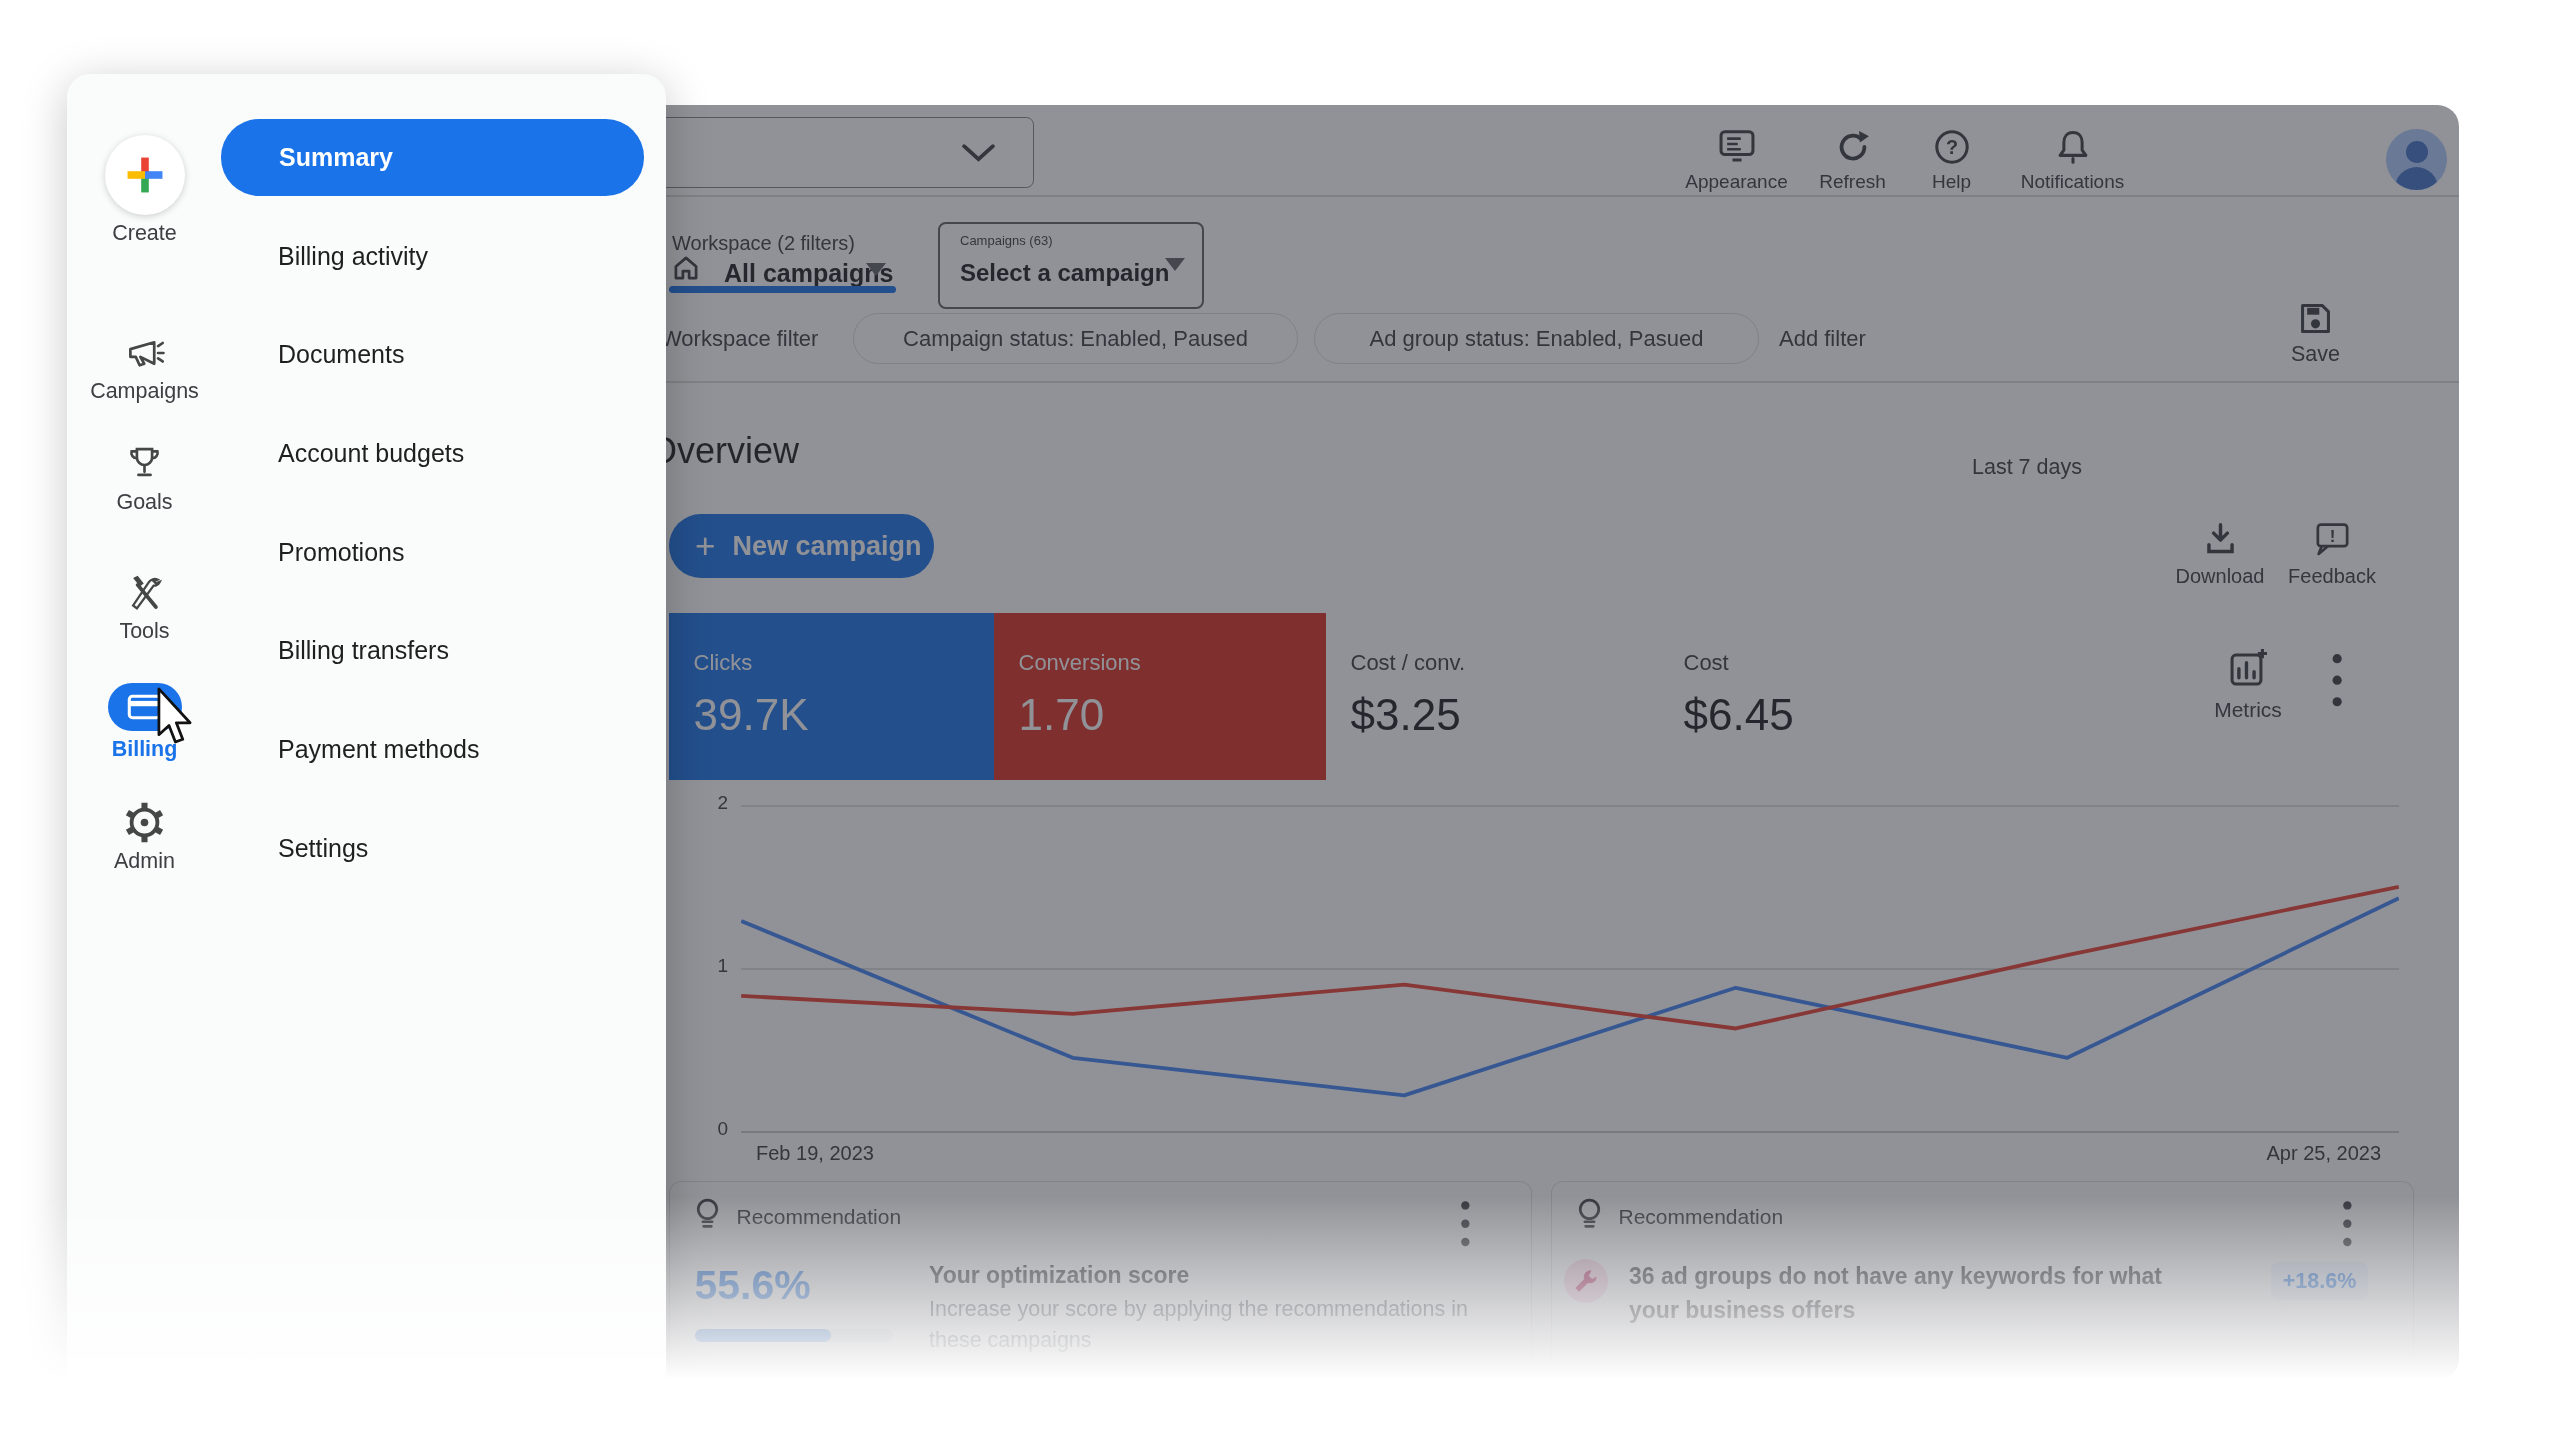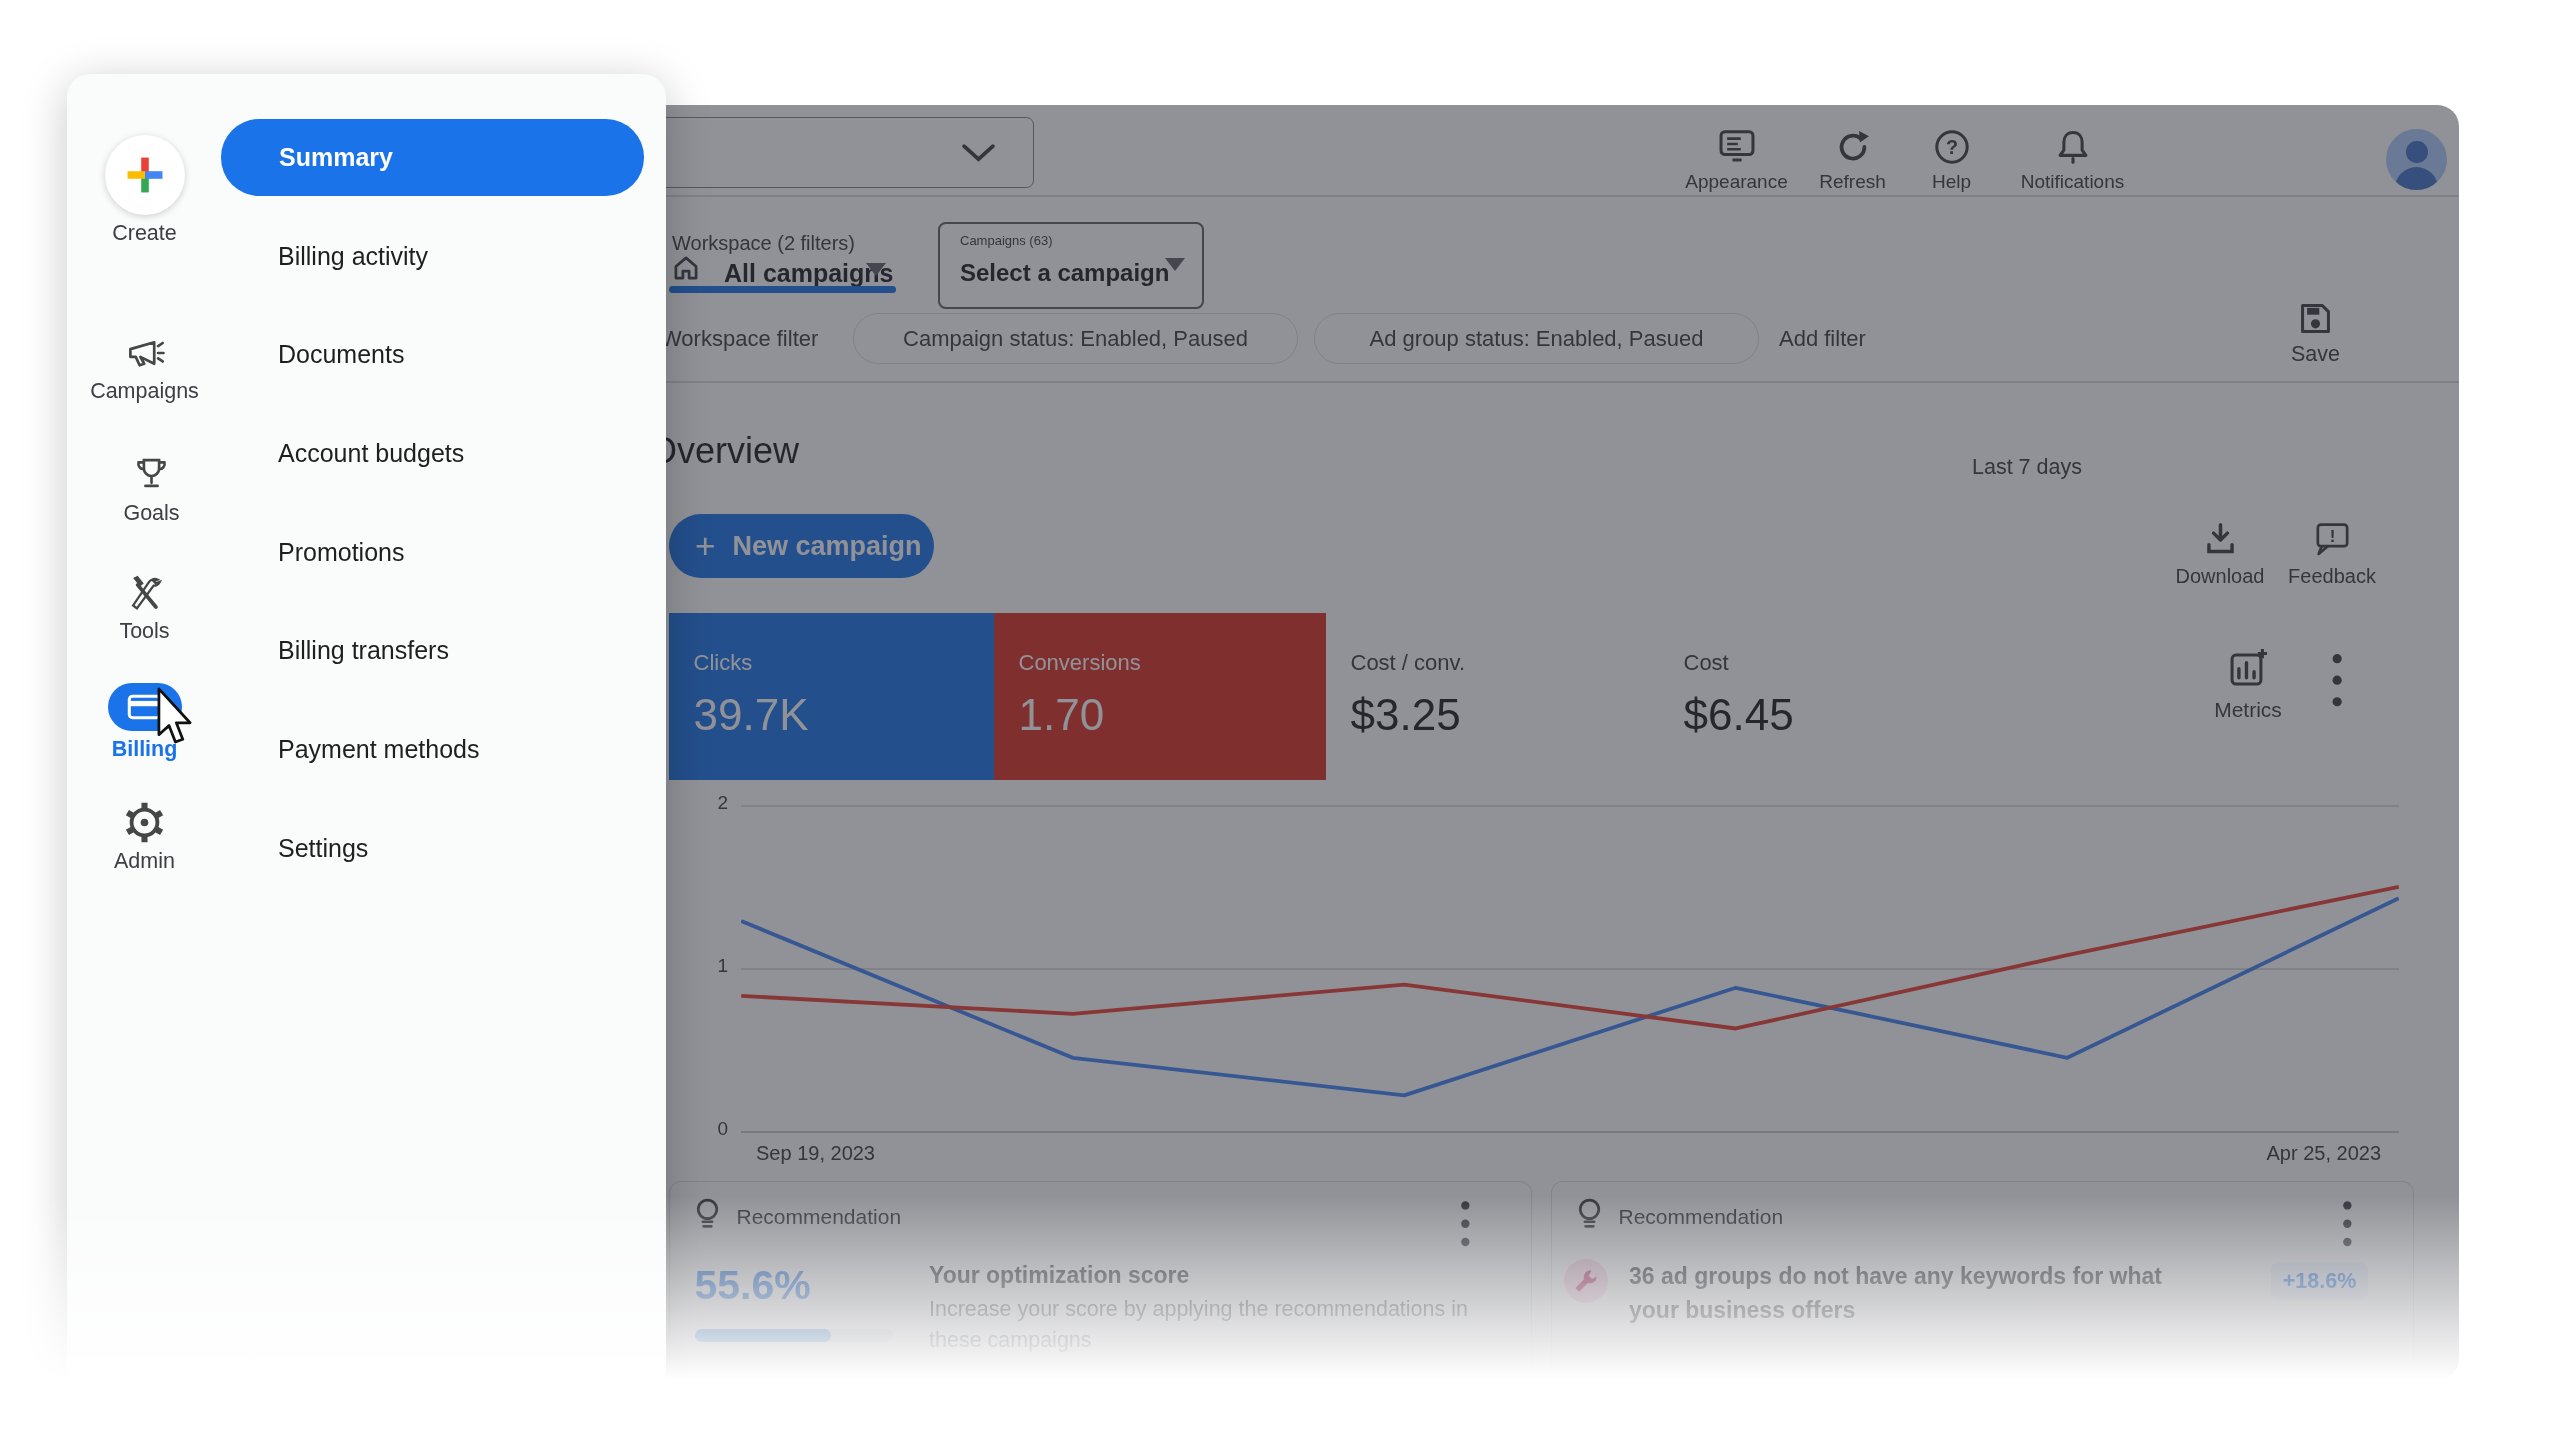--- a/index.html
+++ b/index.html
@@ -260,21 +260,21 @@
   <div class="gridline" style="top:1026px;background:rgba(0,0,0,0.20);"></div>
   <div class="ytick" style="top:687px;">2</div>
   <div class="ytick" style="top:850px;">1</div>
   <div class="ytick" style="top:1013px;">0</div>
 
   <svg id="trend-svg" class="abs" style="left:626px;top:675px;" width="1658" height="368" viewBox="0 0 2162 480">
     <polyline points="0.0,183.9 432.4,362.4 864.8,411.3 1297.2,271.0 1729.6,362.4 2162.0,154.1" fill="none" stroke-width="5" stroke-linejoin="round" stroke="#4285f4"></polyline>
     <polyline points="0.0,281.6 432.4,305.0 864.8,266.8 1297.2,324.1 1729.6,228.5 2162.0,139.3" fill="none" stroke-width="5" stroke-linejoin="round" stroke="#ea4335"></polyline>
   </svg>
 
-  <div class="xlabel" style="left:641px;">Sep 19, 2023</div>
+  <div class="xlabel" style="left:641px;">Feb 19, 2023</div>
   <div class="xlabel" style="left:2055px;width:211px;text-align:right;">Apr 25, 2023</div>
 
   <div class="rec-card" style="left:554px;">
     <div class="rec-head">
       <span>
         <svg width="31" height="34" viewBox="0 0 40 44">
             <circle cx="20" cy="16" r="12" fill="none" stroke="#3c4043" stroke-width="3.5"></circle>
             <path d="M14 32h12M15 38h10" stroke="#3c4043" stroke-width="3.5" stroke-linecap="round"></path>
           </svg>
       </span>
@@ -342,21 +342,21 @@
   <div class="rail-item" style="top:259px;">
     <div class="ricon" style="height:40px;">
       <svg width="40" height="40" viewBox="0 0 52 52">
           <path d="M7 21v10h7l5 11 6-2-5-9 18 9V12L7 21z" fill="none" stroke="#444746" stroke-width="3.5" stroke-linejoin="round"></path>
           <path d="M43 17l6-4M43 26h7M43 33l6 4" stroke="#444746" stroke-width="3.5" stroke-linecap="round"></path>
         </svg>
     </div>
     <span class="rlabel">Campaigns</span>
   </div>
 
-  <div class="rail-item" style="top:380px;margin-left:7px;">
+  <div class="rail-item" style="top:369px;">
     <div class="ricon" style="height:41px;">
       <svg width="41" height="41" viewBox="0 0 54 54">
           <path d="M17 8h20v11a10 10 0 0 1-20 0V8z" fill="none" stroke="#444746" stroke-width="3.5"></path>
           <path d="M17 11h-7a7 7 0 0 0 7 9M37 11h7a7 7 0 0 1-7 9" fill="none" stroke="#444746" stroke-width="3.5"></path>
           <path d="M27 30v8M19 42h16" stroke="#444746" stroke-width="3.5" stroke-linecap="round"></path>
         </svg>
     </div>
     <span class="rlabel">Goals</span>
   </div>
 

